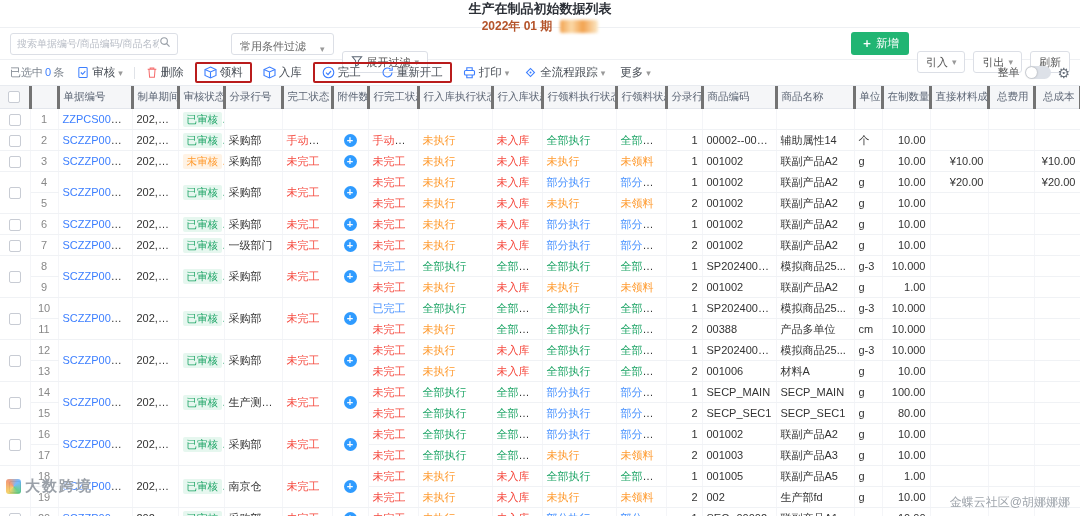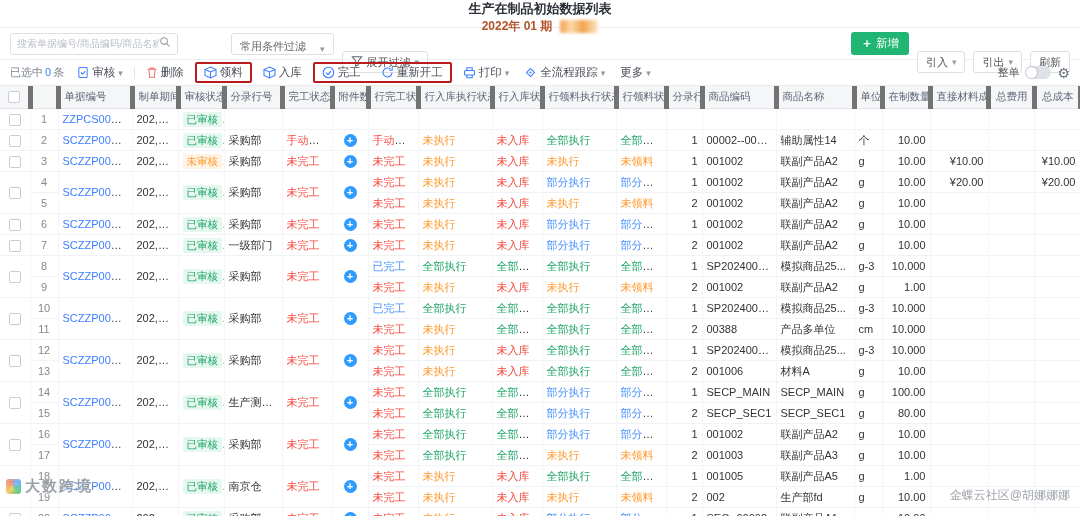--- a/index.html
+++ b/index.html
@@ -33,38 +33,38 @@
   .vdiv { width:1px; height:12px; background:#e0e3e8; }
   .red-box { border:2px solid #b91c1c; border-radius:2px; padding:1px 3px; display:flex; align-items:center; gap:12px; }
   .tb-right { margin-left:auto; display:flex; align-items:center; gap:6px; color:#555; font-size:11px; }
   .toggle { width:26px; height:13px; border-radius:7px; background:#dde1e8; position:relative; cursor:pointer; display:inline-block; }
   .toggle .knob { position:absolute; left:1px; top:1px; width:11px; height:11px; border-radius:50%; background:#fff; box-shadow:0 0 2px rgba(0,0,0,.35); }
   .gear { font-size:14px; color:#6a727c; cursor:pointer; line-height:1; }
 
   
   .table-wrap { width:1080px; }
   table { border-collapse:collapse; table-layout:fixed; width:1080px; }
-  thead td { background:#f5f6f8; color:#5d6675; font-size:10.5px; height:22px; padding:0 4px; border-bottom:1px solid #e3e6ec; border-right:5px solid #737373; white-space:nowrap; overflow:hidden; }
+  thead td { background:#f5f6f8; color:#5d6675; font-size:10.5px; height:22px; padding:0 4px; border-bottom:1px solid #e3e6ec; border-right:3px solid #737373; white-space:nowrap; overflow:hidden; }
   tbody td { height:20.4px; line-height:20px; font-size:11px; padding:0 4px; border-bottom:1px solid #f0f2f5; border-right:1px solid #f4f5f8; white-space:nowrap; overflow:hidden; text-overflow:ellipsis; color:#333; background:#fff; }
   .al-l { text-align:left; } .al-r { text-align:right; } .al-c { text-align:center; }
   .c-cb { text-align:center; }
   .num-cell { color:#888; text-align:center; }
   .cb { display:inline-block; width:12px; height:12px; border:1px solid #c8ccd4; border-radius:2px; background:#fff; vertical-align:middle; cursor:pointer; }
   .doclink { color:#3d7fff; text-decoration:none; cursor:pointer; }
   .badge { display:inline-block; padding:0 4px; border-radius:2px; font-size:10.5px; line-height:15px; }
   .badge-green  { background:#e6f7ef; color:#1fa567; }
   .badge-orange { background:#fff3e5; color:#ff9a2e; }
   .st-red { color:#f5483d; } .st-orange { color:#ff9a2e; } .st-green { color:#1fa567; } .st-blue { color:#4791ff; }
   .att-plus { display:inline-block; width:13px; height:13px; border-radius:50%; background:#2f9bff; color:#fff; font-size:11px; line-height:13px; text-align:center; font-weight:bold; cursor:pointer; }
 
   
   .wm-left { position:absolute; left:6px; bottom:20px; display:flex; align-items:center; gap:4px; z-index:9; }
   .wm-logo { width:15px; height:15px; border-radius:3px; background:conic-gradient(from 45deg,#4aa3ff,#35c06b,#f3c13a,#ef7b4a,#4aa3ff); opacity:.75; }
   .wm-text { font-size:15px; font-weight:bold; color:#9aa0a8; letter-spacing:2px; text-shadow:0 1px 2px rgba(255,255,255,.9); }
-  .wm-right { position:absolute; right:10px; bottom:12px; color:#a0a6ad; font-size:12px; z-index:9; }
+  .wm-right { position:absolute; right:10px; bottom:5px; color:#a0a6ad; font-size:12px; z-index:9; }
 </style>
 </head>
 <body>
 
 <div class="titlebar">
   <div class="page-title">生产在制品初始数据列表</div>
   <div class="titlebar-right">
     <span class="period">2022年 01 期</span>
     <span class="blur-badge"></span>
   </div>

